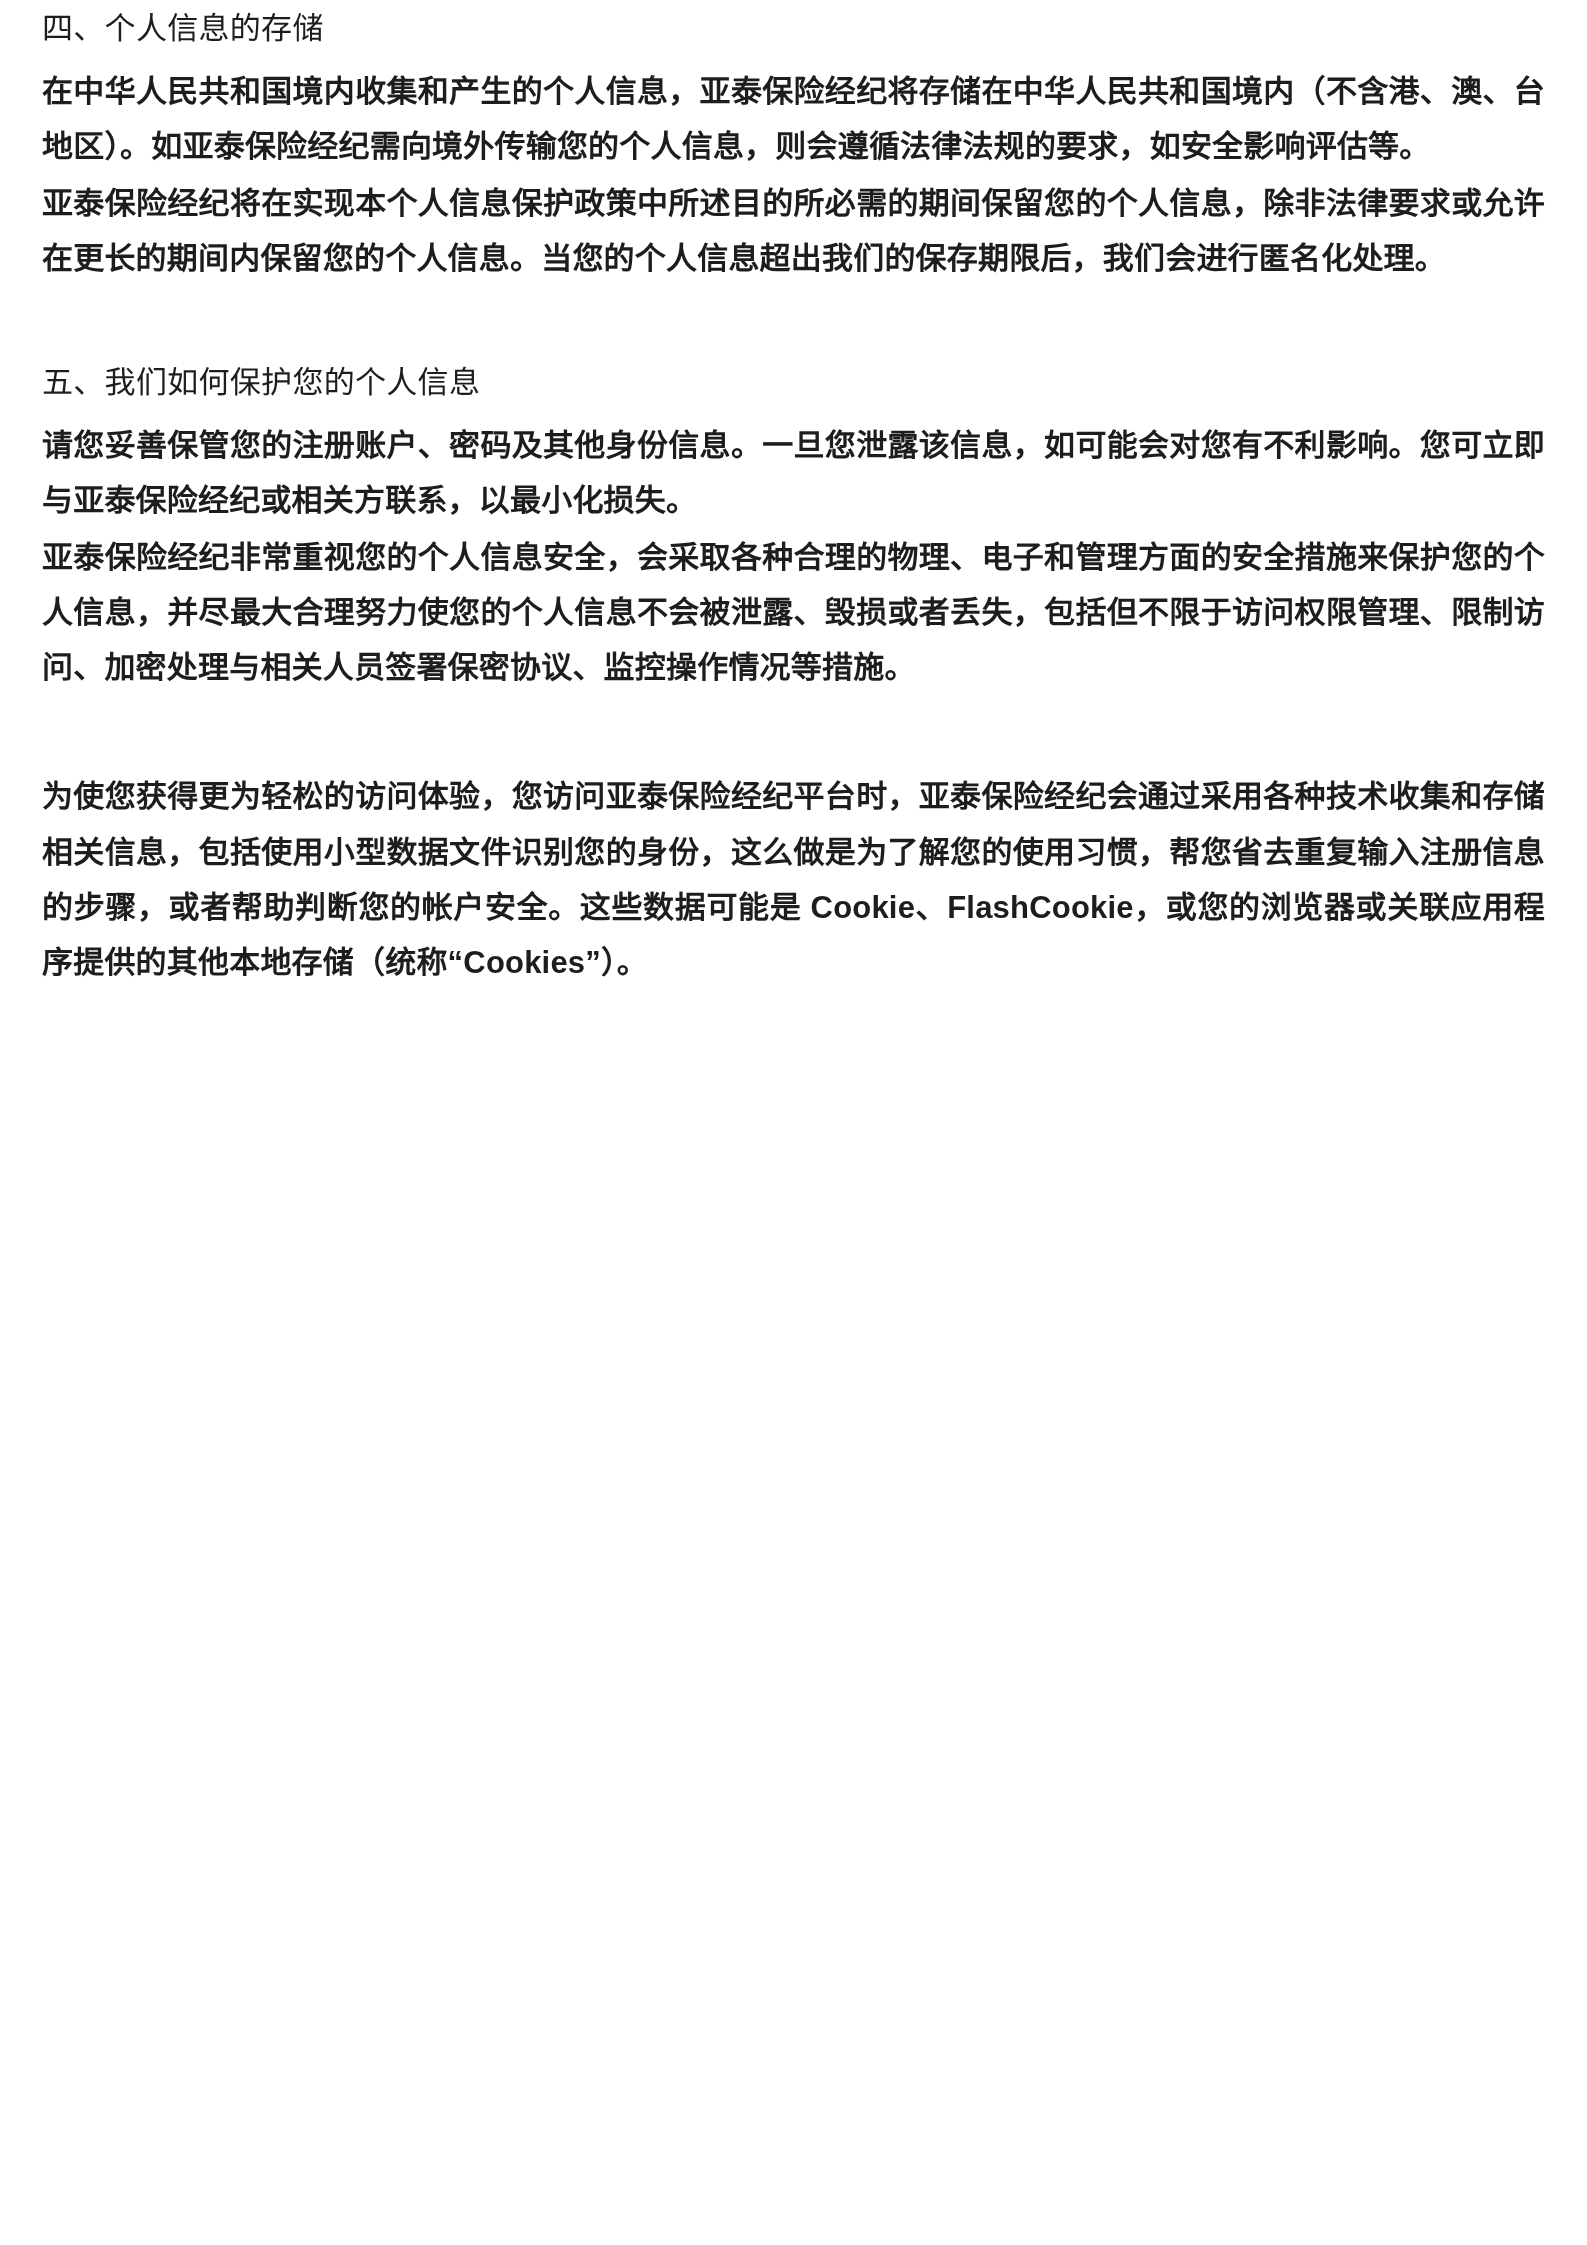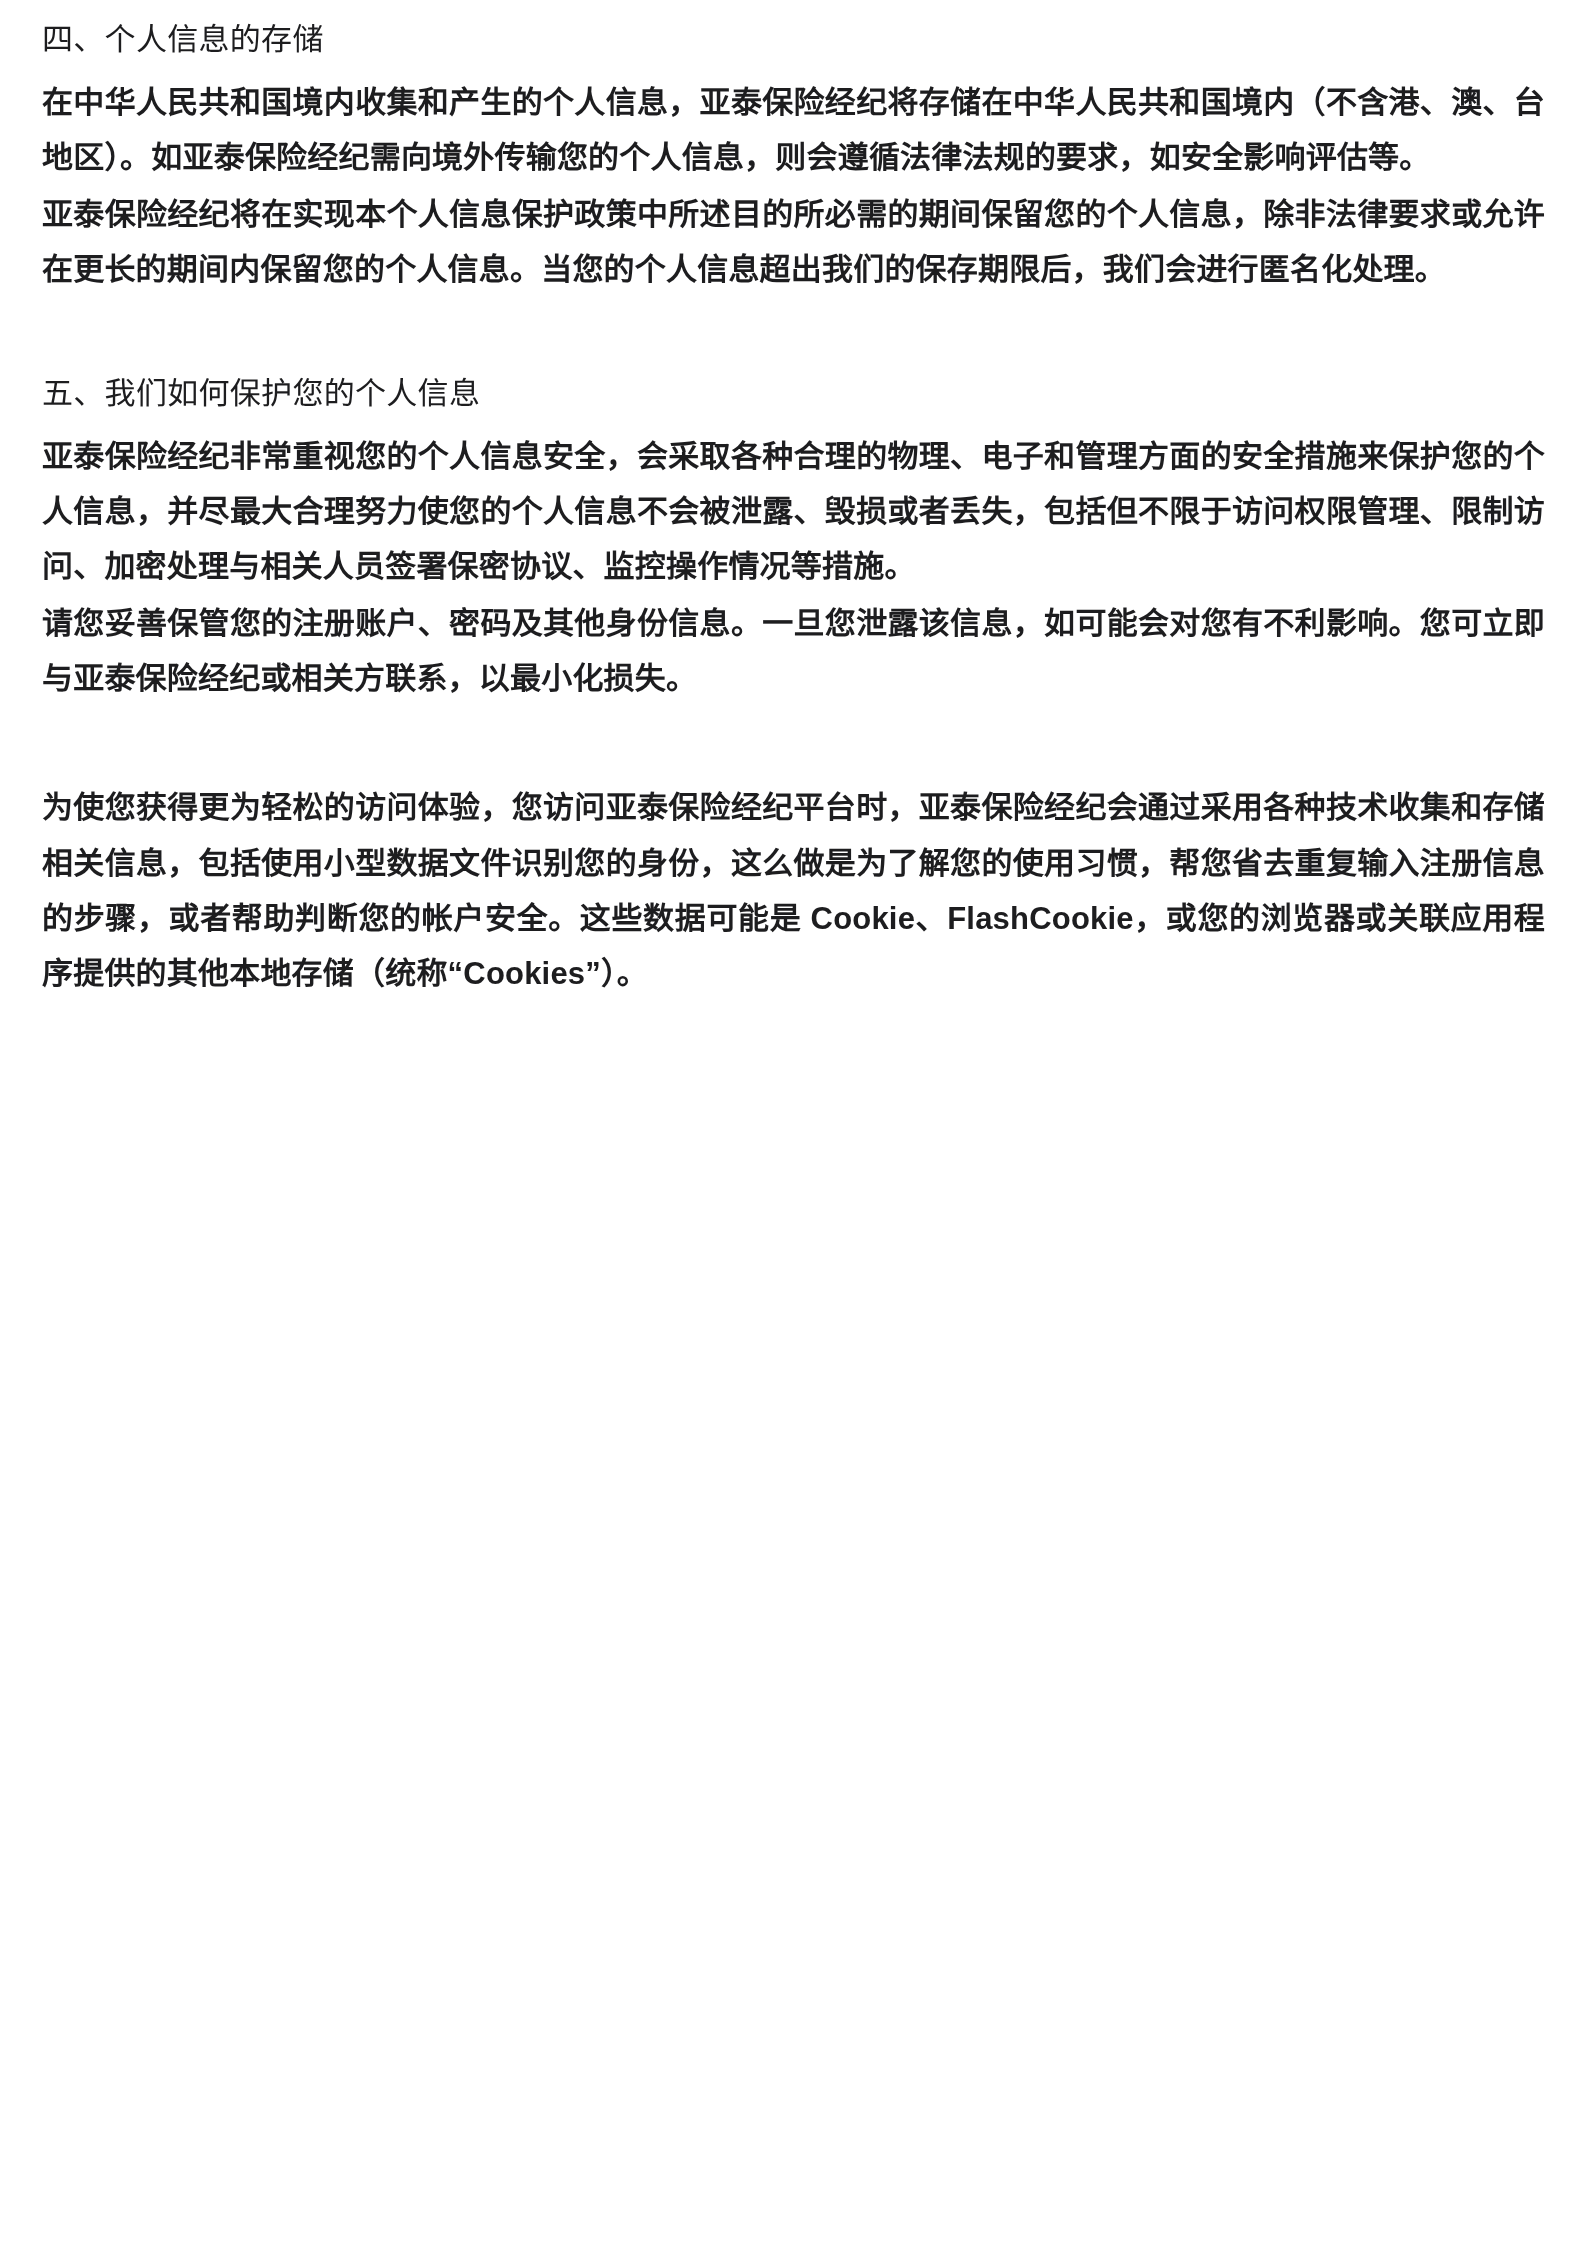--- a/index.html
+++ b/index.html
@@ -11,21 +11,21 @@
     width: 1587px;
     min-height: 2245px;
     font-family: "Liberation Sans", "DejaVu Sans", sans-serif;
     color: #1d1d1f;
     -webkit-font-smoothing: antialiased;
   }
   .page {
     box-sizing: border-box;
     width: 1587px;
     min-height: 2245px;
-    padding: 18px 42px 40px 42px;
+    padding: 7px 42px 40px 42px;
   }
   .section {
     margin: 0 0 10px 0;
   }
   .section-heading {
     font-size: 31px;
     line-height: 1.45;
     font-weight: 400;
     color: #1d1d1f;
     margin: 0 0 12px 0;
@@ -53,22 +53,22 @@
   <div class="section">
     <h2 class="section-heading">四、个人信息的存储</h2>
     <p class="para">在中华人民共和国境内收集和产生的个人信息，亚泰保险经纪将存储在中华人民共和国境内（不含港、澳、台地区）。如亚泰保险经纪需向境外传输您的个人信息，则会遵循法律法规的要求，如安全影响评估等。</p>
     <p class="para">亚泰保险经纪将在实现本个人信息保护政策中所述目的所必需的期间保留您的个人信息，除非法律要求或允许在更长的期间内保留您的个人信息。当您的个人信息超出我们的保存期限后，我们会进行匿名化处理。</p>
   </div>
 
   <div class="spacer-lg"></div>
 
   <div class="section">
     <h2 class="section-heading">五、我们如何保护您的个人信息</h2>
+    <p class="para">请您妥善保管您的注册账户、密码及其他身份信息。一旦您泄露该信息，如可能会对您有不利影响。您可立即与亚泰保险经纪或相关方联系，以最小化损失。</p>
     <p class="para">亚泰保险经纪非常重视您的个人信息安全，会采取各种合理的物理、电子和管理方面的安全措施来保护您的个人信息，并尽最大合理努力使您的个人信息不会被泄露、毁损或者丢失，包括但不限于访问权限管理、限制访问、加密处理与相关人员签署保密协议、监控操作情况等措施。</p>
-    <p class="para">请您妥善保管您的注册账户、密码及其他身份信息。一旦您泄露该信息，如可能会对您有不利影响。您可立即与亚泰保险经纪或相关方联系，以最小化损失。</p>
   </div>
 
   <div class="spacer-lg"></div>
 
   <div class="section">
     <p class="para">为使您获得更为轻松的访问体验，您访问亚泰保险经纪平台时，亚泰保险经纪会通过采用各种技术收集和存储相关信息，包括使用小型数据文件识别您的身份，这么做是为了解您的使用习惯，帮您省去重复输入注册信息的步骤，或者帮助判断您的帐户安全。这些数据可能是 Cookie、FlashCookie，或您的浏览器或关联应用程序提供的其他本地存储（统称“Cookies”）。</p>
   </div>
 
 </div>
 

